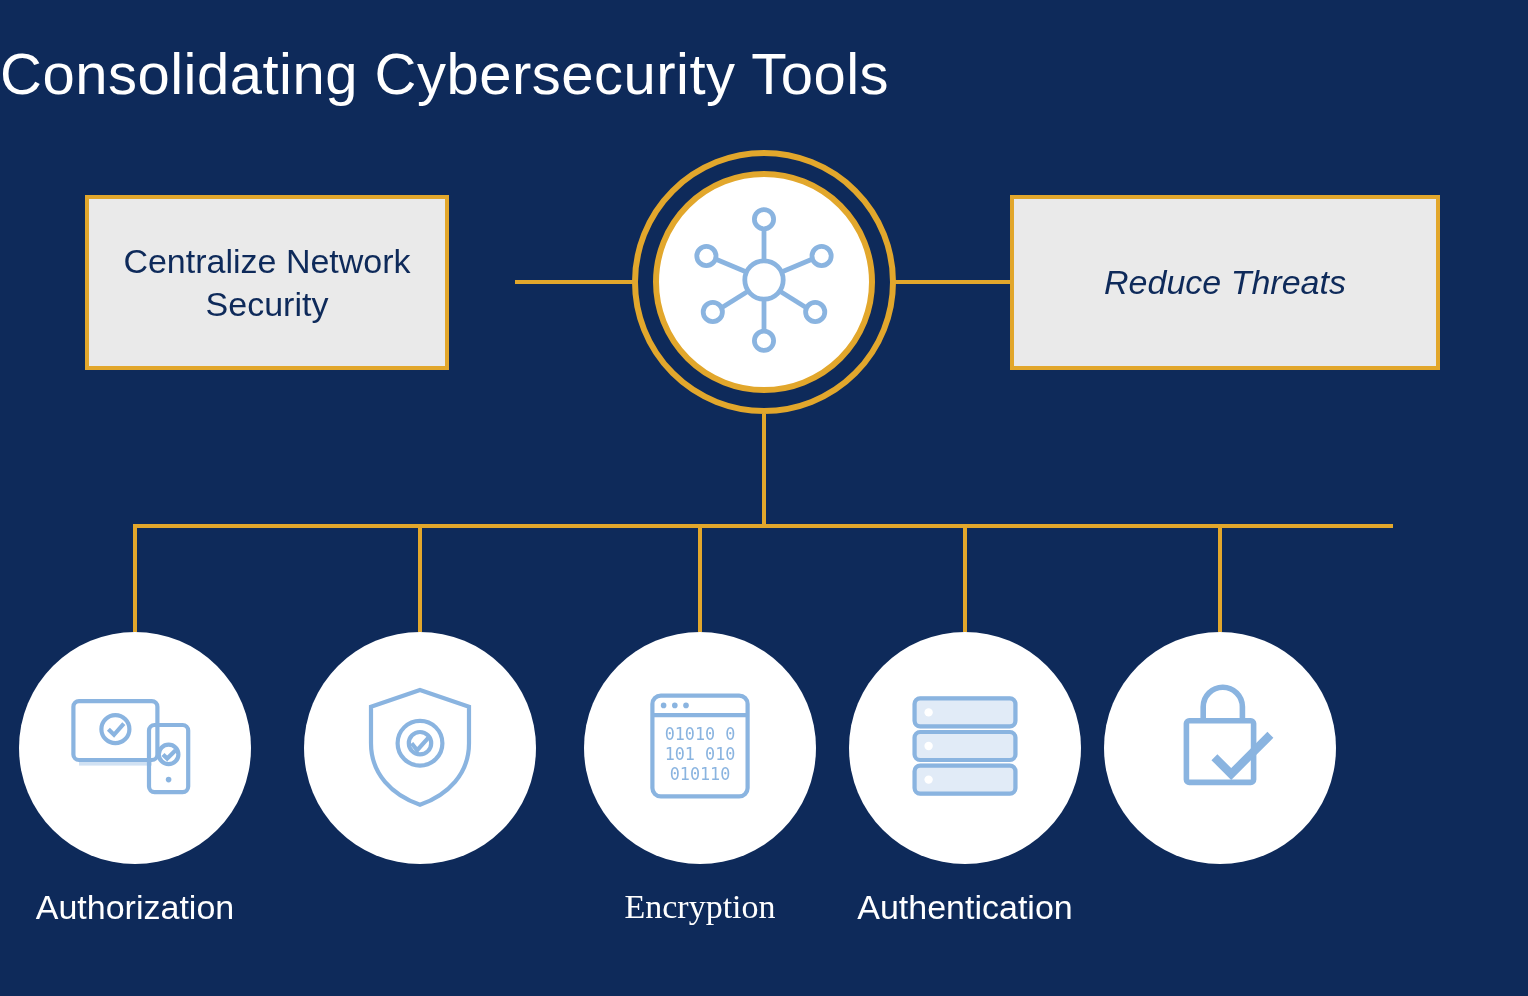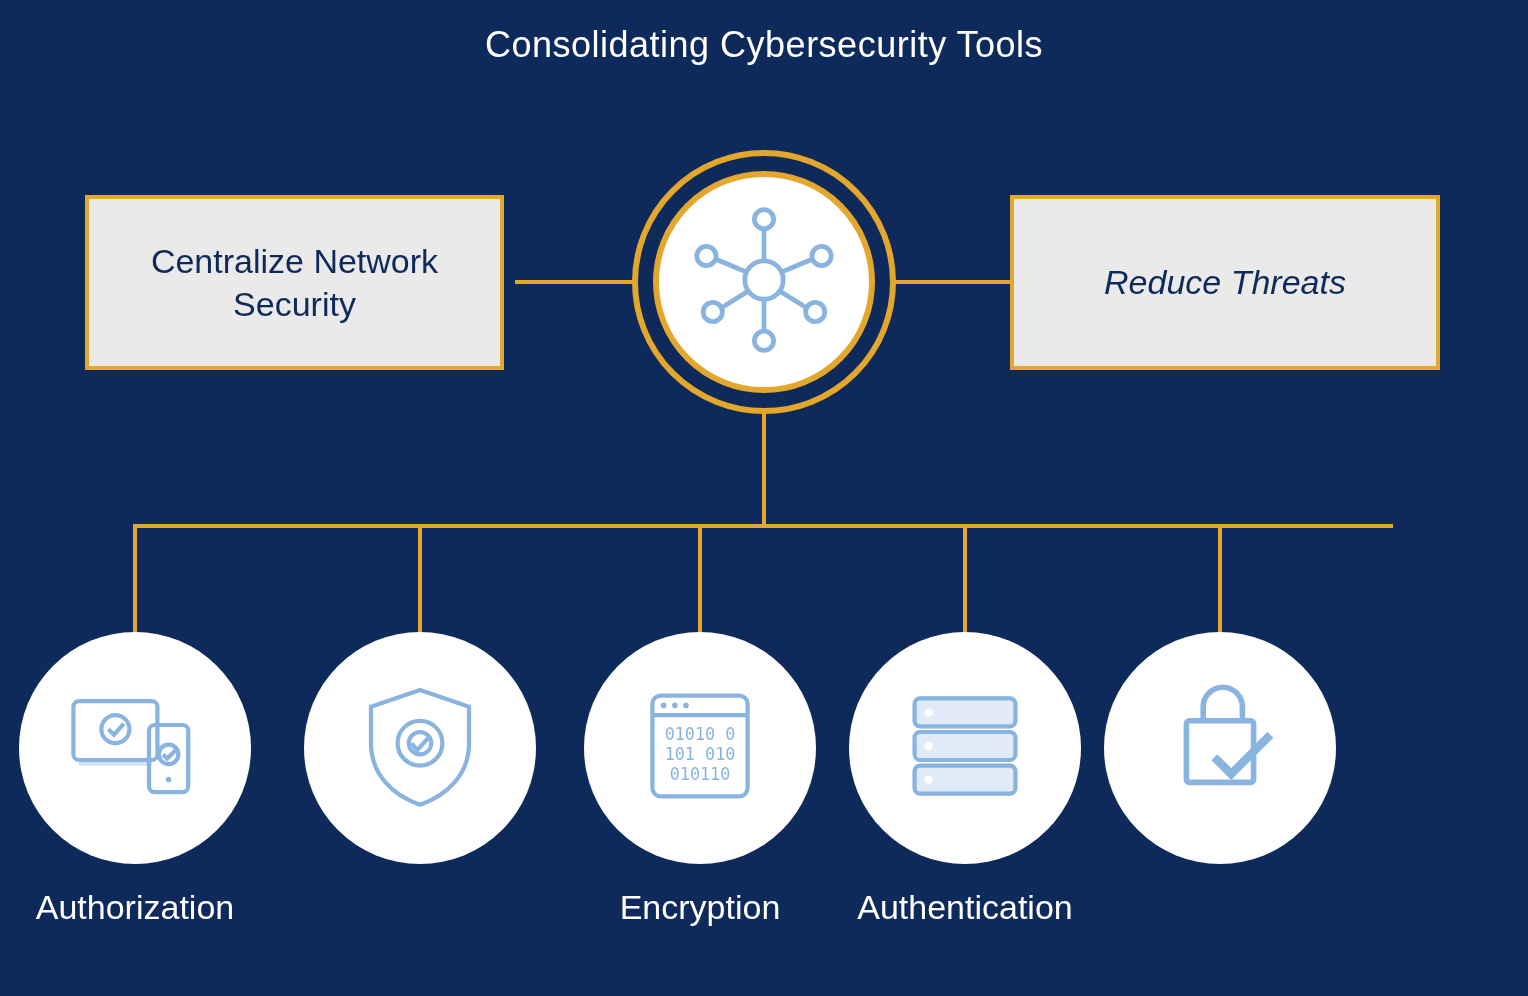--- a/index.html
+++ b/index.html
@@ -15,26 +15,26 @@
     margin: 0;
     width: 1528px;
     height: 996px;
     background: var(--bg);
     font-family: "Segoe UI", Arial, sans-serif;
     position: relative;
     overflow: hidden;
   }
   .title {
     position: absolute;
-    top: 24px;
+    top: 40px;
     left: 0;
     width: 100%;
-    text-align: center;
+    text-align: left;
     color: var(--white);
-    font-size: 36px;
+    font-size: 58px;
     font-weight: 500;
     letter-spacing: 0.5px;
   }
   
   .hub-outer {
     position: absolute;
     top: 150px;
     left: 632px;
     width: 264px;
     height: 264px;
@@ -65,21 +65,21 @@
     line-height: 1.25;
     display: flex;
     align-items: center;
     justify-content: center;
     text-align: center;
     padding: 0 20px;
   }
   .box-left {
     top: 195px;
     left: 85px;
-    width: 419px;
+    width: 364px;
     height: 175px;
   }
   .box-right {
     top: 195px;
     left: 1010px;
     width: 430px;
     height: 175px;
     font-style: italic;
   }
   
@@ -196,21 +196,21 @@
       </div>
       <div class="node-label">Authorization</div>
     </div>
     <div class="node" style="left: 304px;">
       <div class="node-circle">
         <span><svg viewBox="0 0 100 100">
             <use href="#ico-authentication"></use>
           </svg></span>
       </div>
     </div>
-    <div class="node" style="left: 584px;">
+    <div class="node" style="left: 584px; font-family: Liberation Serif, serif;">
       <div class="node-circle">
         <span><svg viewBox="0 0 100 100">
             <use href="#ico-encryption"></use>
           </svg></span>
       </div>
       <div class="node-label">Encryption</div>
     </div>
     <div class="node" style="left: 849px;">
       <div class="node-circle">
         <span><svg viewBox="0 0 100 100">

